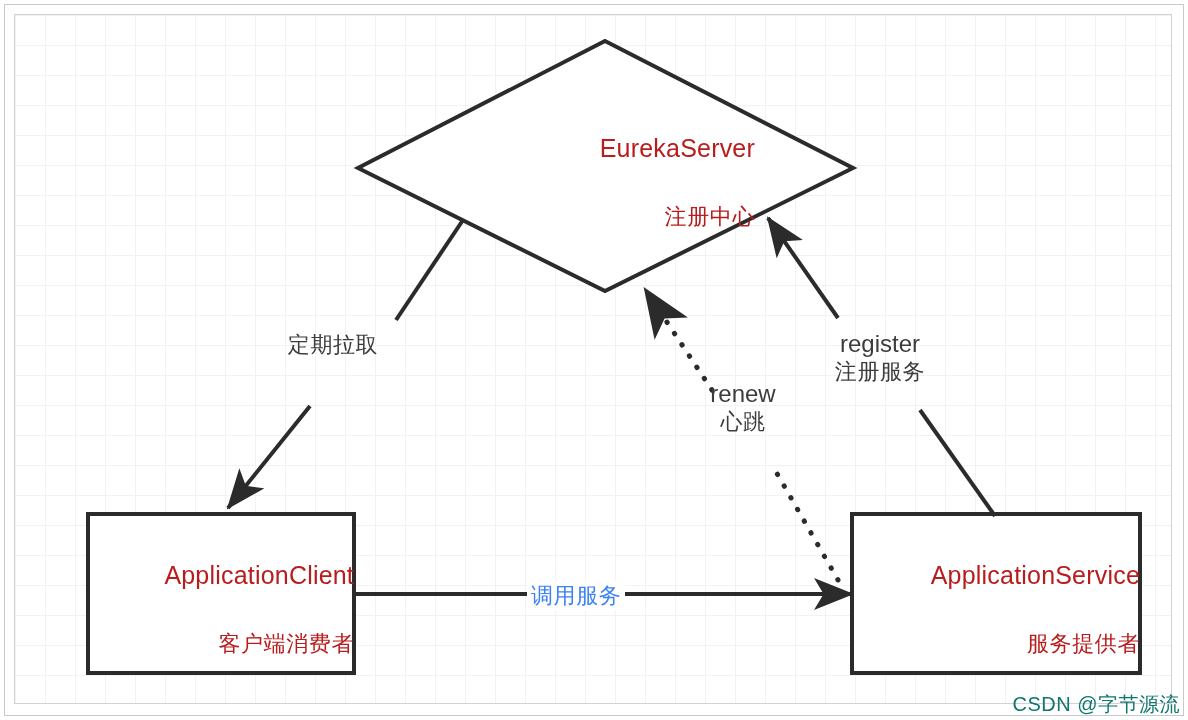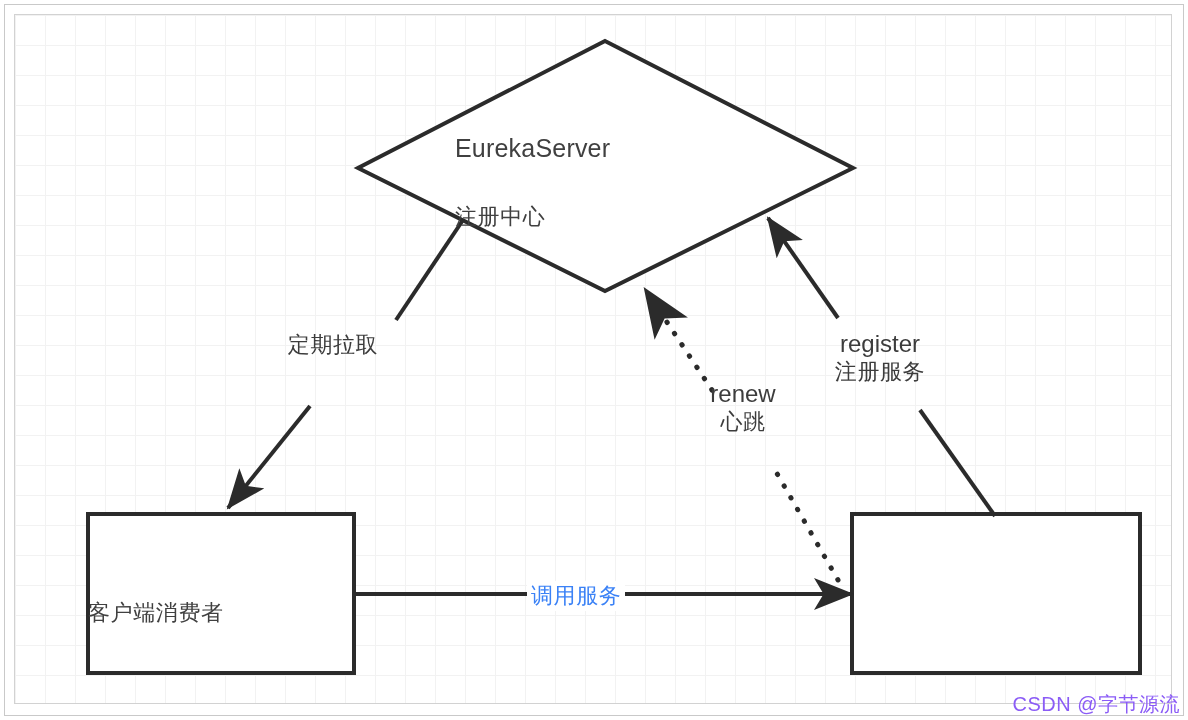--- a/index.html
+++ b/index.html
@@ -53,22 +53,22 @@
   }
   .diagram-svg {
     position: absolute;
     left: 0;
     top: 0;
     width: 1188px;
     height: 720px;
   }
   .node-label {
     position: absolute;
-    text-align: left;
-    color: #404040;
+    text-align: right;
+    color: #b91c1c;
     line-height: 1.22;
     white-space: nowrap;
     pointer-events: none;
   }
   .node-label .line-en {
     display: block;
     font-size: 25px;
     letter-spacing: 0.2px;
   }
   .node-label .line-cn {
@@ -103,21 +103,21 @@
     white-space: nowrap;
     background: #ffffff;
     padding: 0 4px;
     pointer-events: none;
   }
   .watermark {
     position: absolute;
     right: 8px;
     bottom: 2px;
     font-size: 20px;
-    color: #8b5cf6;
+    color: #0f766e;
     white-space: nowrap;
     letter-spacing: 0.5px;
     pointer-events: none;
   }
 </style>
 </head>
 <body>
 
 <div class="canvas">
 
@@ -151,23 +151,28 @@
 
     <line x1="354" y1="594" x2="852" y2="594" stroke="#2b2b2b" stroke-width="4" marker-end="url(#arrow-solid)"></line>
   </svg>
 
   <div class="node-label" style="left:455px; top:133px; width:300px;">
     <span class="line-en">EurekaServer</span>
     <span class="line-cn">注册中心</span>
   </div>
 
   <div class="node-label" style="left:88px; top:560px; width:266px;">
+    <span class="line-en">ApplicationClient</span>
     <span class="line-cn">客户端消费者</span>
   </div>
 
+  <div class="node-label" style="left:852px; top:560px; width:288px;">
+    <span class="line-en">ApplicationService</span>
+    <span class="line-cn">服务提供者</span>
+  </div>
 
   <div class="edge-label" style="left:248px; top:332px; width:170px;">
     <span class="line-cn">定期拉取</span>
   </div>
 
   <div class="edge-label" style="left:795px; top:330px; width:170px;">
     <span class="line-en">register</span>
     <span class="line-cn">注册服务</span>
   </div>
 

